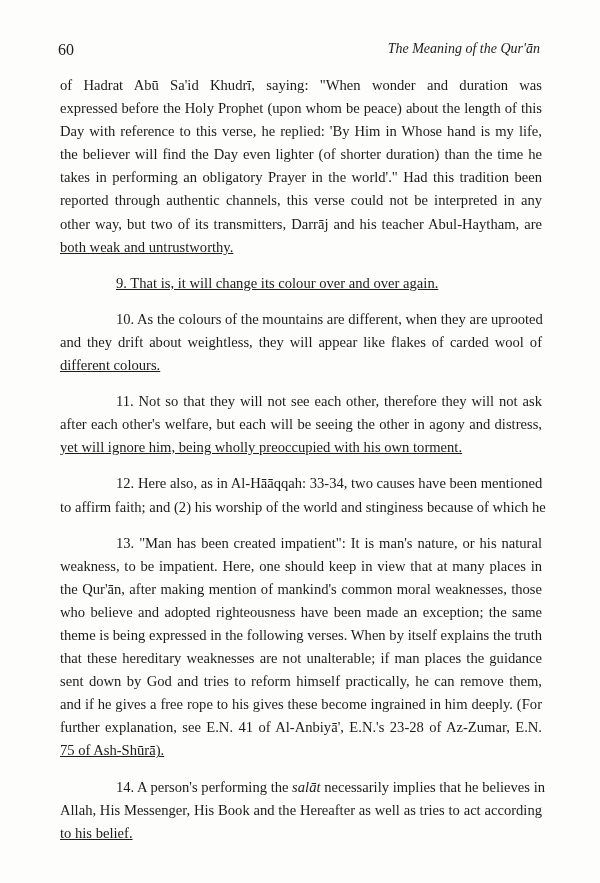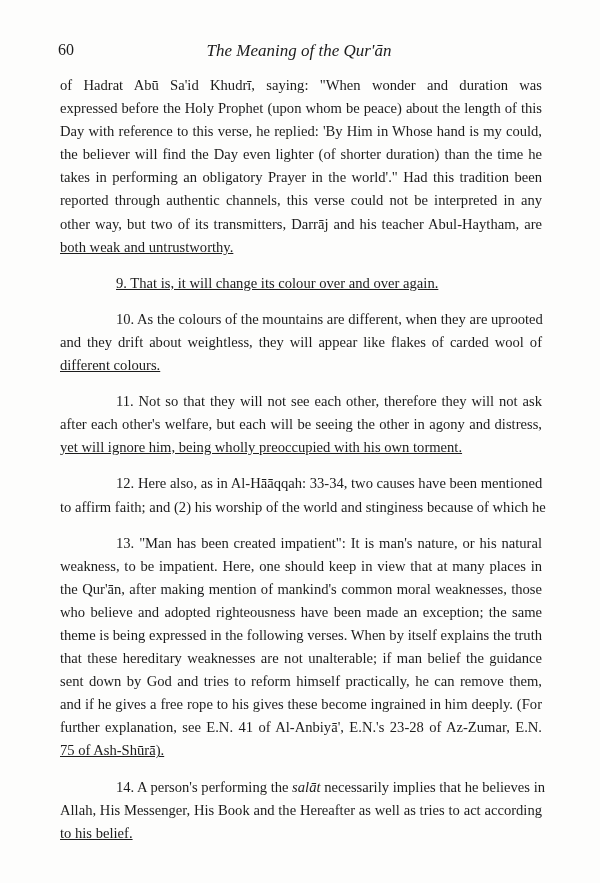--- a/index.html
+++ b/index.html
@@ -3,42 +3,42 @@
 <meta charset="utf-8">
 <style>
   html, body { margin: 0; padding: 0; }
   body {
     width: 600px; height: 883px; background: #fdfdfc; overflow: hidden;
     font-family: "Liberation Serif", "DejaVu Serif", serif; color: #1c1c1c;
   }
   .page { position: relative; width: 600px; height: 883px; margin-top: 12px; }
   .header { position: absolute; top: 29px; left: 58px; right: 60px; height: 24px; font-size: 16px; }
   .page-num { position: absolute; left: 0; top: 0; }
-  .running-title { position: absolute; left: 0; right: 0; top: 0; text-align: center; font-style: italic; font-size: 17px; }
+  .running-title { position: absolute; left: 0; right: 0; top: 0; text-align: right; font-style: italic; font-size: 14px; }
   .body { position: absolute; top: 62px; left: 60px; width: 482px; font-size: 14.6px; line-height: 23.1px; }
   .para { margin: 0; text-align: justify; text-align-last: left; }
   .gap { height: 13px; }
   .line { display: block; text-align: justify; text-align-last: justify; white-space: nowrap; }
   .line.last { text-align-last: left; text-decoration: underline; }
   i { font-style: italic; }
 </style>
 </head>
 <body>
 
 <div class="page">
   <div class="header">
     <span class="page-num">60</span>
     <div class="running-title">The Meaning of the Qur'ān</div>
   </div>
 
   <div class="body" id="body">
       <div class="para">
         <span class="line">of Hadrat Abū Sa'id Khudrī, saying: "When wonder and duration was</span>
         <span class="line">expressed before the Holy Prophet (upon whom be peace) about the length of this</span>
-        <span class="line">Day with reference to this verse, he replied: 'By Him in Whose hand is my could,</span>
+        <span class="line">Day with reference to this verse, he replied: 'By Him in Whose hand is my life,</span>
         <span class="line">the believer will find the Day even lighter (of shorter duration) than the time he</span>
         <span class="line">takes in performing an obligatory Prayer in the world'." Had this tradition been</span>
         <span class="line">reported through authentic channels, this verse could not be interpreted in any</span>
         <span class="line">other way, but two of its transmitters, Darrāj and his teacher Abul-Haytham, are</span>
         <span class="line last">both weak and untrustworthy.</span>
       </div>
       <div class="gap"></div>
       <div class="para">
         <span class="line last" style="padding-left: 56px;">9. That is, it will change its colour over and over again.</span>
       </div>
@@ -59,21 +59,21 @@
         <span class="line" style="padding-left: 56px;">12. Here also, as in Al-Hāāqqah: 33-34, two causes have been mentioned</span>
         <span class="line">to affirm faith; and (2) his worship of the world and stinginess because of which he</span>
       </div>
       <div class="gap"></div>
       <div class="para">
         <span class="line" style="padding-left: 56px;">13. "Man has been created impatient": It is man's nature, or his natural</span>
         <span class="line">weakness, to be impatient. Here, one should keep in view that at many places in</span>
         <span class="line">the Qur'ān, after making mention of mankind's common moral weaknesses, those</span>
         <span class="line">who believe and adopted righteousness have been made an exception; the same</span>
         <span class="line">theme is being expressed in the following verses. When by itself explains the truth</span>
-        <span class="line">that these hereditary weaknesses are not unalterable; if man belief the guidance</span>
+        <span class="line">that these hereditary weaknesses are not unalterable; if man places the guidance</span>
         <span class="line">sent down by God and tries to reform himself practically, he can remove them,</span>
         <span class="line">and if he gives a free rope to his gives these become ingrained in him deeply. (For</span>
         <span class="line">further explanation, see E.N. 41 of Al-Anbiyā', E.N.'s 23-28 of Az-Zumar, E.N.</span>
         <span class="line last">75 of Ash-Shūrā).</span>
       </div>
       <div class="gap"></div>
       <div class="para">
         <span class="line" style="padding-left: 56px;">14. A person's performing the <i>salāt</i> necessarily implies that he believes in</span>
         <span class="line">Allah, His Messenger, His Book and the Hereafter as well as tries to act according</span>
         <span class="line last">to his belief.</span>

